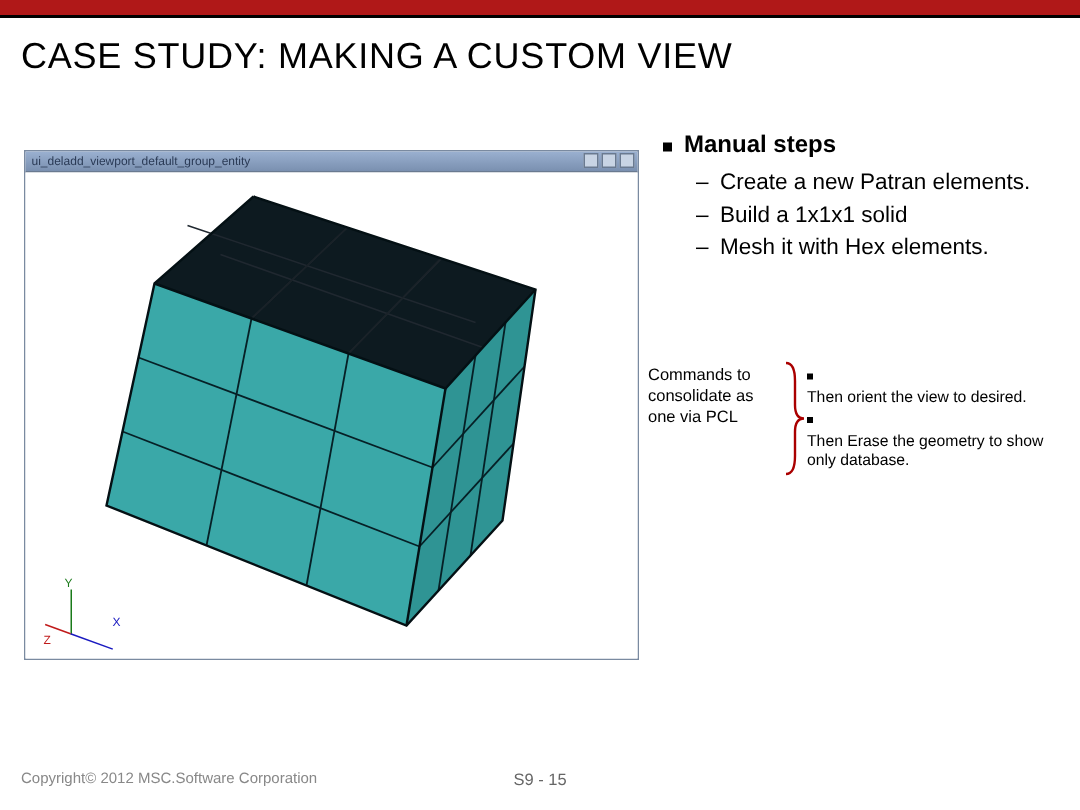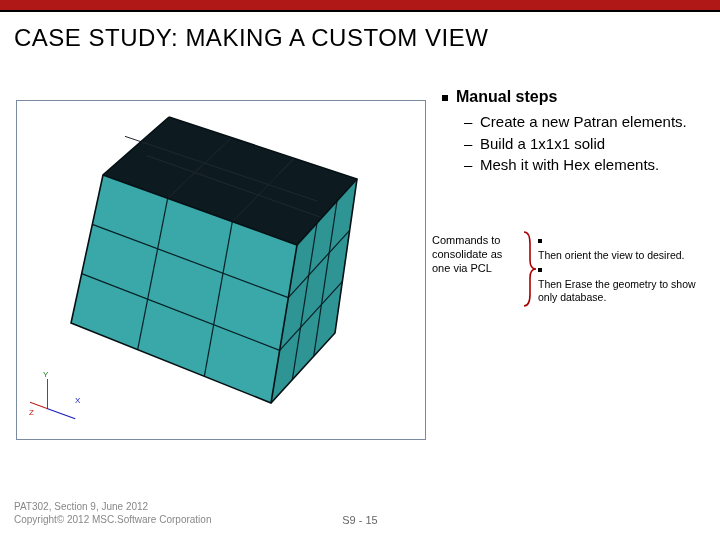--- a/index.html
+++ b/index.html
@@ -24,40 +24,48 @@
   .axis .zlab { position: absolute; left: 2px; bottom: 0px; font-size: 8px; color: #c01a1a; }
 
   .content-right { position: absolute; top: 88px; left: 442px; width: 268px; }
   .bullet-row { display: flex; gap: 8px; }
   .bullet-dot { width: 6px; height: 6px; background: #000; margin-top: 7px; flex: 0 0 6px; }
   .bullet-text { font-size: 16px; font-weight: bold; }
   .sub-list { margin-top: 6px; margin-left: 22px; font-size: 15px; line-height: 1.3; }
   .sub-list .dash { display: flex; gap: 6px; margin-bottom: 2px; }
   .sub-list .dash .d { flex: 0 0 10px; }
 
-  .cmd-group { position: absolute; top: 234px; left: 432px; width: 278px; display: flex; align-items: flex-start; }
+  .cmd-group { position: absolute; top: 244px; left: 432px; width: 278px; display: flex; align-items: flex-start; }
   .cmd-box { width: 88px; font-size: 11px; line-height: 1.25; color: #000; }
   .brace { width: 18px; height: 78px; position: relative; margin-top: -4px; }
   .brace svg { width: 18px; height: 78px; }
   .mini-list { flex: 1; font-size: 10.5px; line-height: 1.25; }
   .mini-list .mrow { display: flex; gap: 6px; margin-bottom: 1px; flex-direction: column; }
   .mini-list .mdot { width: 4px; height: 4px; background: #000; margin-top: 5px; flex: 0 0 4px; }
 
   .footer { position: absolute; bottom: 14px; left: 14px; font-size: 10px; color: #888; line-height: 1.3; }
   .pagenum { position: absolute; bottom: 14px; left: 50%; transform: translateX(-50%); font-size: 11px; color: #666; }
 </style>
 </head>
 <body>
 
 <div class="slide">
   <div class="topbar"></div>
   <div class="thinrule"></div>
   <div class="title">CASE STUDY: MAKING A CUSTOM VIEW</div>
 
   <div class="viewport">
+    <div class="vp-titlebar">
+      <div class="txt">ui_deladd_viewport_default_group_entity</div>
+      <div class="btns">
+        <span></span>
+        <span></span>
+        <span></span>
+      </div>
+    </div>
     <div class="canvas">
       <div class="cube">
         <svg width="350" height="300" viewBox="0 0 350 300">
 
           <g>
             <polygon points="120,8 308,70 248,136 54,66" fill="#0d1a20"></polygon>
 
             <line x1="182.67,28.67" x2="118.67,89.33" stroke="#000" stroke-width="1"></line>
             <line x1="182.67" y1="28.67" x2="118.67" y2="89.33" stroke="#202830" stroke-width="1"></line>
             <line x1="245.33" y1="49.33" x2="183.33" y2="112.67" stroke="#202830" stroke-width="1"></line>
@@ -143,17 +151,16 @@
           <div>Then orient the view to desired.</div>
         </div>
       <div class="mrow">
           <div class="mdot"></div>
           <div>Then Erase the geometry to show only database.</div>
         </div>
     </div>
   </div>
 
   <div class="footer">
-    <div>PAT302, Section 9, June 2012</div>
     <div>Copyright© 2012 MSC.Software Corporation</div>
   </div>
   <div class="pagenum">S9 - 15</div>
 </div>
 
 </body></html>

